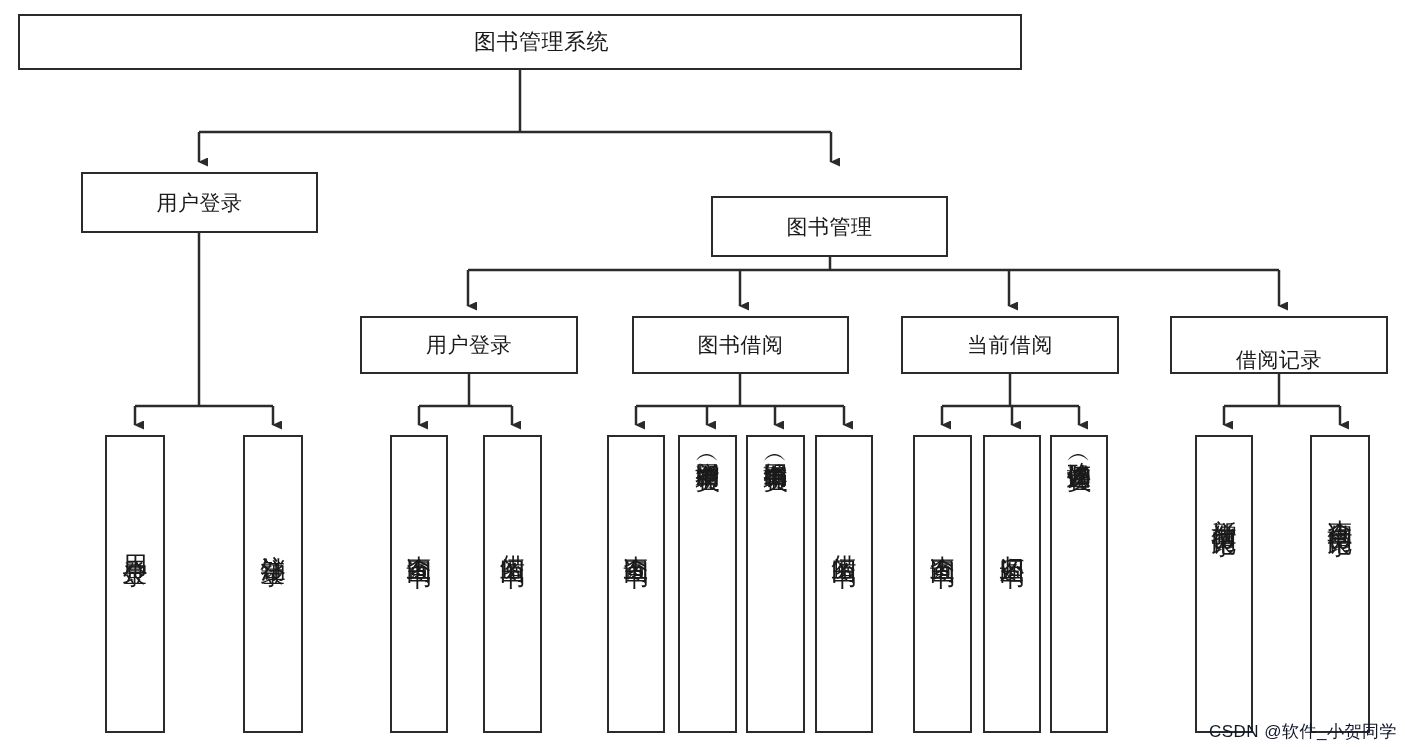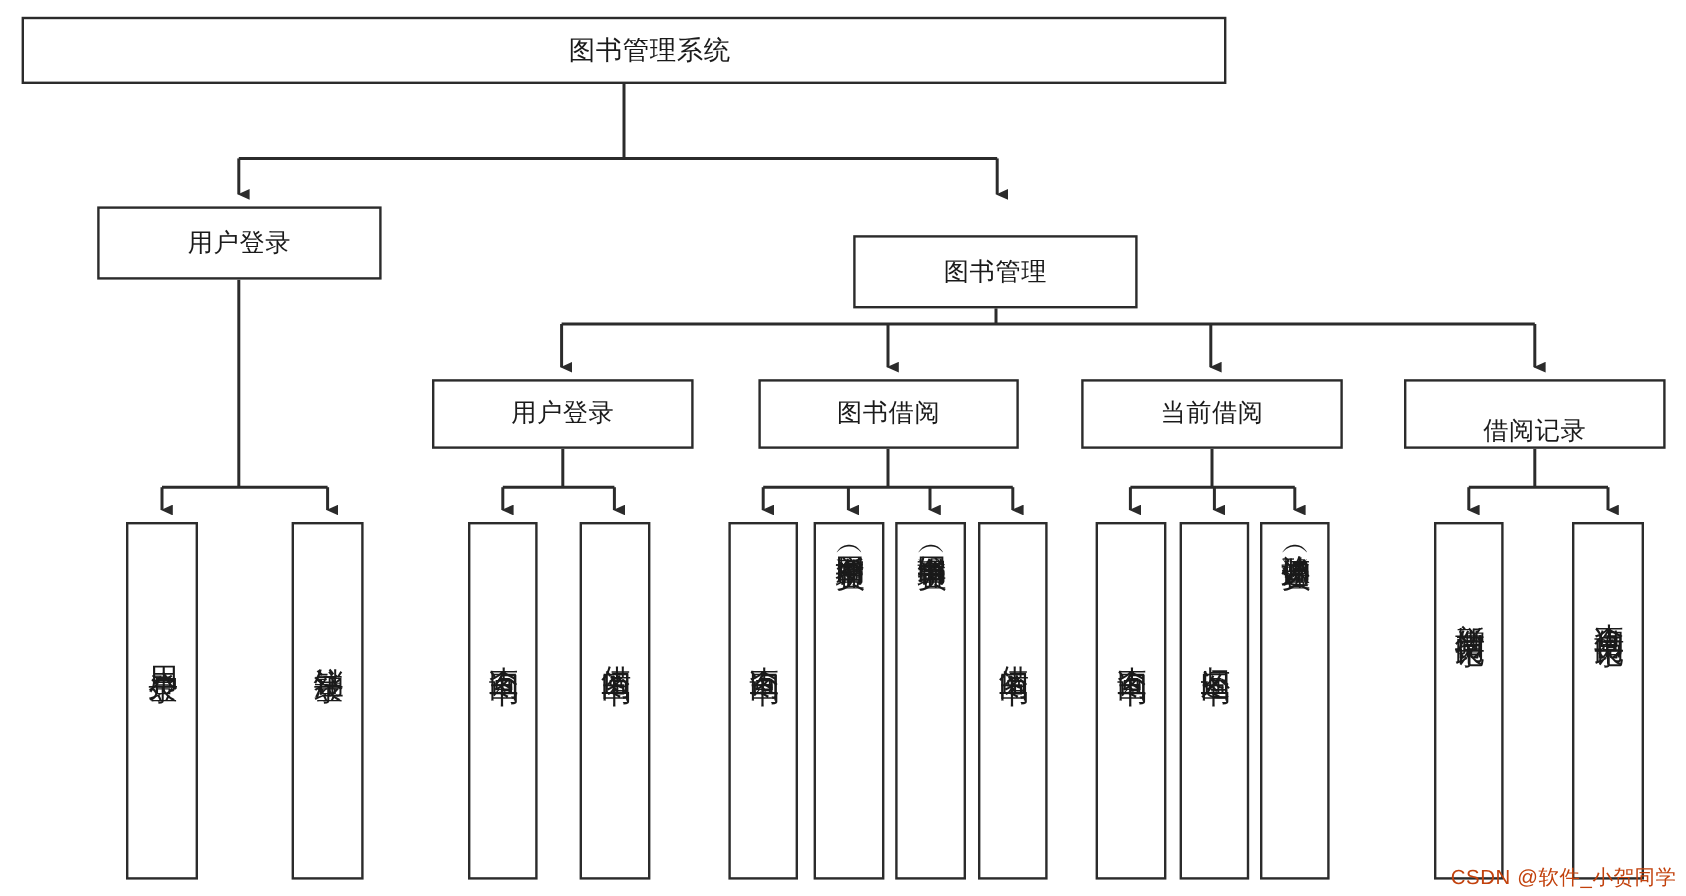--- a/index.html
+++ b/index.html
@@ -68,21 +68,21 @@
     padding-top: 56px;
   }
   .node.vert.mid2 .lbl {
     padding-top: 92px;
   }
   .watermark {
     position: absolute;
     right: 8px;
     bottom: 4px;
     font-size: 17px;
-    color: #c2410c;
+    color: #0f172a;
     letter-spacing: 0.5px;
     white-space: nowrap;
   }
 </style>
 </head>
 <body>
 
 <div id="canvas">
 
   <svg class="lines" viewBox="0 0 1405 747">

